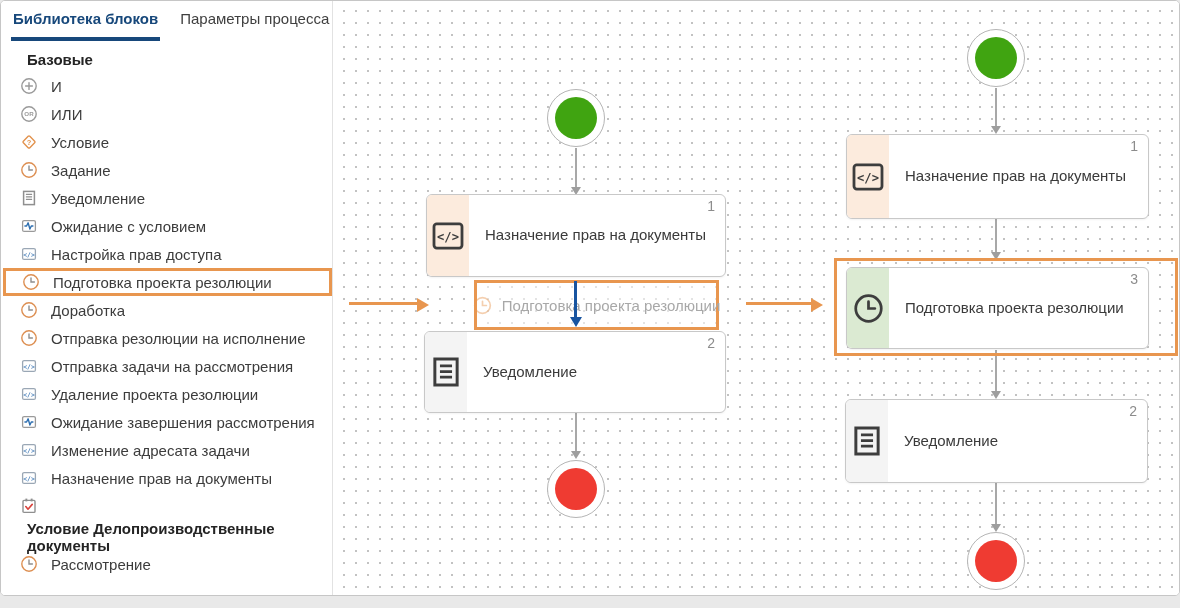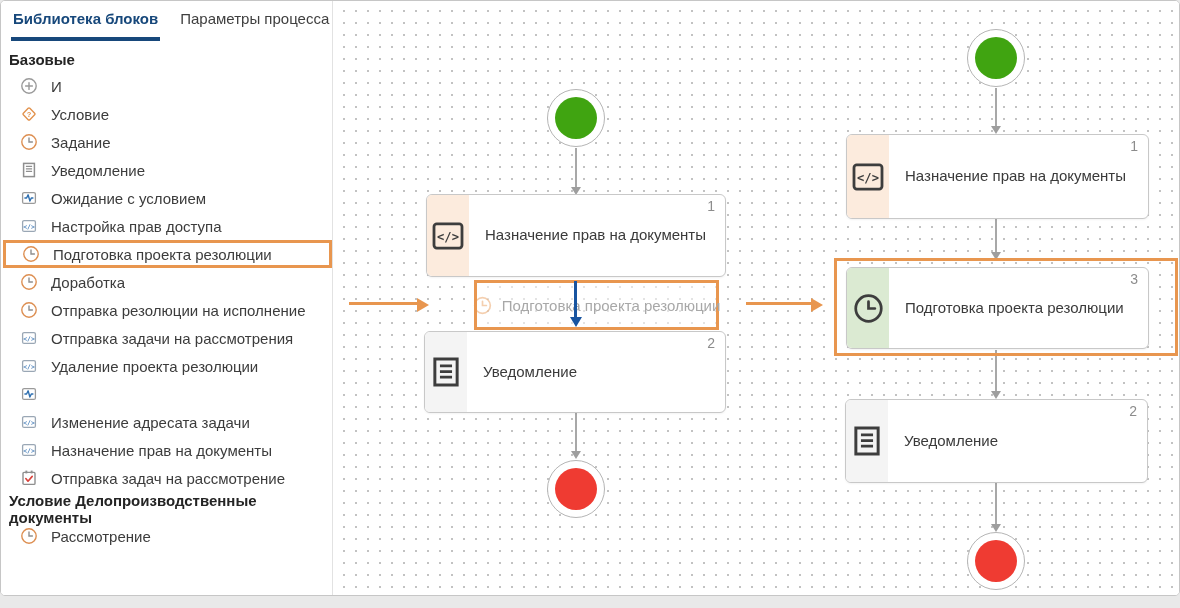--- a/index.html
+++ b/index.html
@@ -10,21 +10,21 @@
     border: 1px solid #c6c6c6; border-radius: 5px; overflow: hidden;
   }
   
   #sidebar {
     position:absolute; left:0; top:0; width:332px; height:608px;
     background:#fff; border-right:1px solid #e2e2e2; overflow:hidden;
   }
   .tabs { display:flex; align-items:stretch; padding-left:10px; height:40px; }
   .tab { font-size:15px; color:#3f3f3f; padding:9px 2px 0 2px; margin-right:18px; cursor:pointer; white-space:nowrap; }
   .tab.active { color:#17487b; font-weight:700; border-bottom:4px solid #17487b; }
-  .sb-section-title { font-weight:700; font-size:15px; color:#242424; height:26px; display:flex; align-items:center; padding-left:8px; margin-top:4px; }
+  .sb-section-title { font-weight:700; font-size:15px; color:#242424; height:26px; display:flex; align-items:center; padding-left:26px; margin-top:4px; }
   .sb-section-title:first-child { margin-top:5px; }
   .sb-row { display:flex; align-items:center; height:28px; padding-left:19px; gap:13px; font-size:15px; color:#3c3c3c; cursor:pointer; white-space:nowrap; }
   .sb-row.highlighted { border:3px solid #e8964f; width:329px; margin-left:2px; padding-left:16px; }
   .sb-icon { width:18px; height:18px; display:flex; align-items:center; justify-content:center; flex:none; }
   .sb-label { overflow:hidden; text-overflow:ellipsis; }
   
   #canvas {
     position:absolute; left:332px; top:0; width:848px; height:608px; background:#fff;
     background-image: radial-gradient(circle, #c2c2c2 1px, transparent 1.1px);
     background-size: 12px 12px; background-position: 5px 4px;
@@ -69,20 +69,29 @@
             <svg width="18" height="18" viewBox="0 0 18 18">
               <circle cx="9" cy="9" r="7.2" fill="none" stroke="#9a9a9a" stroke-width="1.4"></circle>
               <path d="M9 5.6v6.8M5.6 9h6.8" stroke="#9a9a9a" stroke-width="1.4" stroke-linecap="round"></path>
             </svg>
           </span>
           <span class="sb-label">И</span>
         </div>
         <div class="sb-row">
           <span class="sb-icon">
             <svg width="18" height="18" viewBox="0 0 18 18">
+              <circle cx="9" cy="9" r="7.2" fill="none" stroke="#9a9a9a" stroke-width="1.4"></circle>
+              <text x="9" y="11.4" text-anchor="middle" font-size="6.2" font-weight="bold" fill="#9a9a9a" font-family="Liberation Sans, sans-serif">OR</text>
+            </svg>
+          </span>
+          <span class="sb-label">ИЛИ</span>
+        </div>
+        <div class="sb-row">
+          <span class="sb-icon">
+            <svg width="18" height="18" viewBox="0 0 18 18">
               <rect x="4.4" y="4.4" width="9.2" height="9.2" rx="1.2" transform="rotate(45 9 9)" fill="none" stroke="#e2924d" stroke-width="1.4"></rect>
               <text x="9" y="11.8" text-anchor="middle" font-size="7.5" font-weight="bold" fill="#e2924d" font-family="Liberation Sans, sans-serif">?</text>
             </svg>
           </span>
           <span class="sb-label">Условие</span>
         </div>
         <div class="sb-row">
           <span class="sb-icon">
             <svg width="18" height="18" viewBox="0 0 18 18">
               <circle cx="9" cy="9" r="7.2" fill="none" stroke="#dd8f52" stroke-width="1.4"></circle>
@@ -163,20 +172,21 @@
           </span>
           <span class="sb-label">Удаление проекта резолюции</span>
         </div>
         <div class="sb-row">
           <span class="sb-icon">
             <svg width="18" height="18" viewBox="0 0 18 18">
               <rect x="2.6" y="3.6" width="12.8" height="10.8" rx="1.5" fill="none" stroke="#9a9a9a" stroke-width="1.3"></rect>
               <polyline points="4.4,9 6.6,9 8.1,5.8 9.9,12 11.3,9 13.4,9" fill="none" stroke="#2e6fb0" stroke-width="1.4" stroke-linejoin="round"></polyline>
             </svg>
           </span>
+          <span class="sb-label">Ожидание завершения рассмотрения</span>
         </div>
         <div class="sb-row">
           <span class="sb-icon">
             <svg width="18" height="18" viewBox="0 0 18 18">
               <rect x="2.6" y="3.6" width="12.8" height="10.8" rx="1.5" fill="none" stroke="#9aa7b5" stroke-width="1.3"></rect>
               <text x="9" y="11.6" text-anchor="middle" font-size="6.4" font-weight="bold" fill="#3e78b5" font-family="DejaVu Sans Mono, monospace">&lt;/&gt;</text>
             </svg>
           </span>
           <span class="sb-label">Изменение адресата задачи</span>
         </div>
@@ -191,21 +201,20 @@
         </div>
         <div class="sb-row">
           <span class="sb-icon">
             <svg width="18" height="18" viewBox="0 0 18 18">
               <rect x="3" y="3.4" width="12" height="12" rx="1" fill="none" stroke="#8f8f8f" stroke-width="1.4"></rect>
               <rect x="5.4" y="1.6" width="1.9" height="2.8" fill="#8f8f8f"></rect>
               <rect x="10.7" y="1.6" width="1.9" height="2.8" fill="#8f8f8f"></rect>
               <path d="M5.8 9.6l2.2 2.6 4.2-4.8" fill="none" stroke="#d9423b" stroke-width="1.6" stroke-linecap="round" stroke-linejoin="round"></path>
             </svg>
           </span>
-          <span class="sb-label">Отправка задач на рассмотрение</span>
         </div>
         <div class="sb-section-title">Условие Делопроизводственные документы</div>
         <div class="sb-row">
           <span class="sb-icon">
             <svg width="18" height="18" viewBox="0 0 18 18">
               <circle cx="9" cy="9" r="7.2" fill="none" stroke="#dd8f52" stroke-width="1.4"></circle>
               <path d="M9 5v4h3.4" fill="none" stroke="#8f8f8f" stroke-width="1.4" stroke-linecap="round"></path>
             </svg>
           </span>
           <span class="sb-label">Рассмотрение</span>

